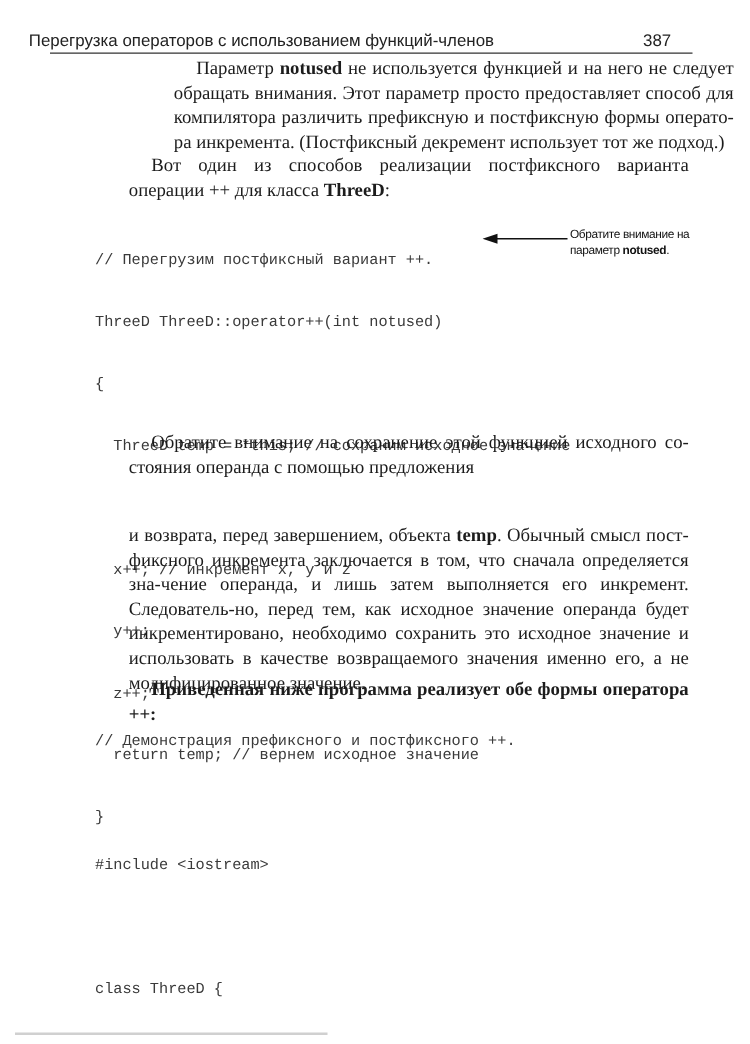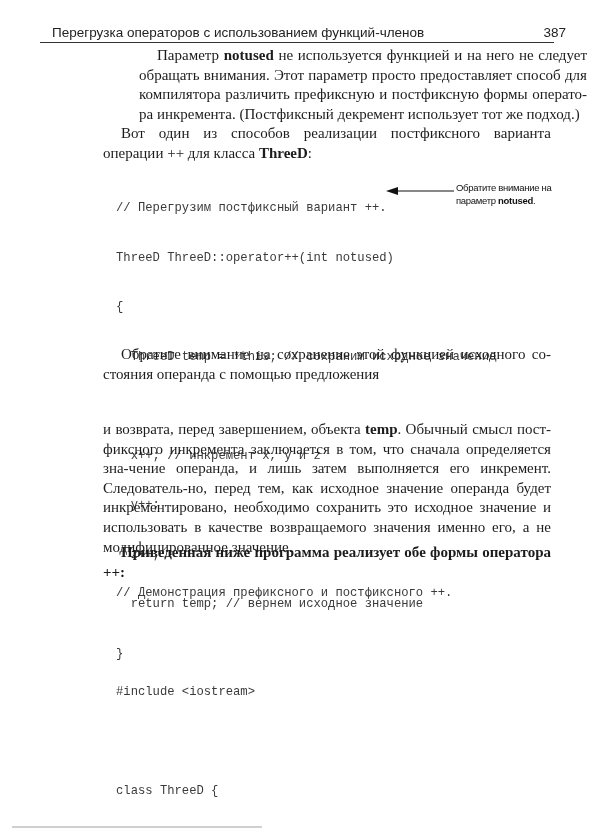--- a/index.html
+++ b/index.html
@@ -1,35 +1,35 @@
 <!DOCTYPE html>
 <html><head>
   <meta charset="utf-8">
   <style>
     html, body { margin: 0; padding: 0; background: #ffffff; }
     body { width: 600px; height: 835px; position: relative; overflow: hidden; color: #1a1a1a; }
     .page { position: absolute; left: 0; top: 0; width: 600px; height: 835px; }
     .running-head {
-      position: absolute; left: 52px; top: 22px; width: 514px; height: 20px;
+      position: absolute; left: 23px; top: 22px; width: 514px; height: 20px;
       font-family: "Liberation Sans", sans-serif; font-size: 13.5px; color: #222;
     }
     .running-head .title { position: absolute; left: 0; top: 3px; }
     .running-head .pageno { position: absolute; right: 0; top: 3px; }
     .head-rule { position: absolute; left: 40px; top: 42px; width: 514px; height: 1px; background: #333; }
     .para {
       position: absolute; left: 103px; width: 448px;
       font-family: "Liberation Serif", serif; font-size: 15px; line-height: 19.6px;
       text-align: justify; color: #1c1c1c;
     }
     .para .indent { display: inline-block; width: 18px; }
     .para b { font-weight: bold; }
     .code {
       position: absolute; left: 76px;
       font-family: "Liberation Mono", monospace; font-size: 12.2px; line-height: 16.5px;
-      color: #3a3a3a; white-space: pre; margin-left: 40px;
+      color: #3a3a3a; white-space: pre;
     }
     .code .line { height: 16.5px; }
     .callout {
       position: absolute; left: 456px; top: 181px; width: 120px;
       font-family: "Liberation Sans", sans-serif; font-size: 9.5px; line-height: 13px; color: #111;
       letter-spacing: -0.3px;
     }
     .callout b { font-weight: bold; }
     .arrow { position: absolute; left: 386px; top: 186px; width: 70px; height: 10px; }
     .bottom-rule { position: absolute; left: 12px; top: 826px; width: 250px; height: 2px; background: #d0d0d0; }

